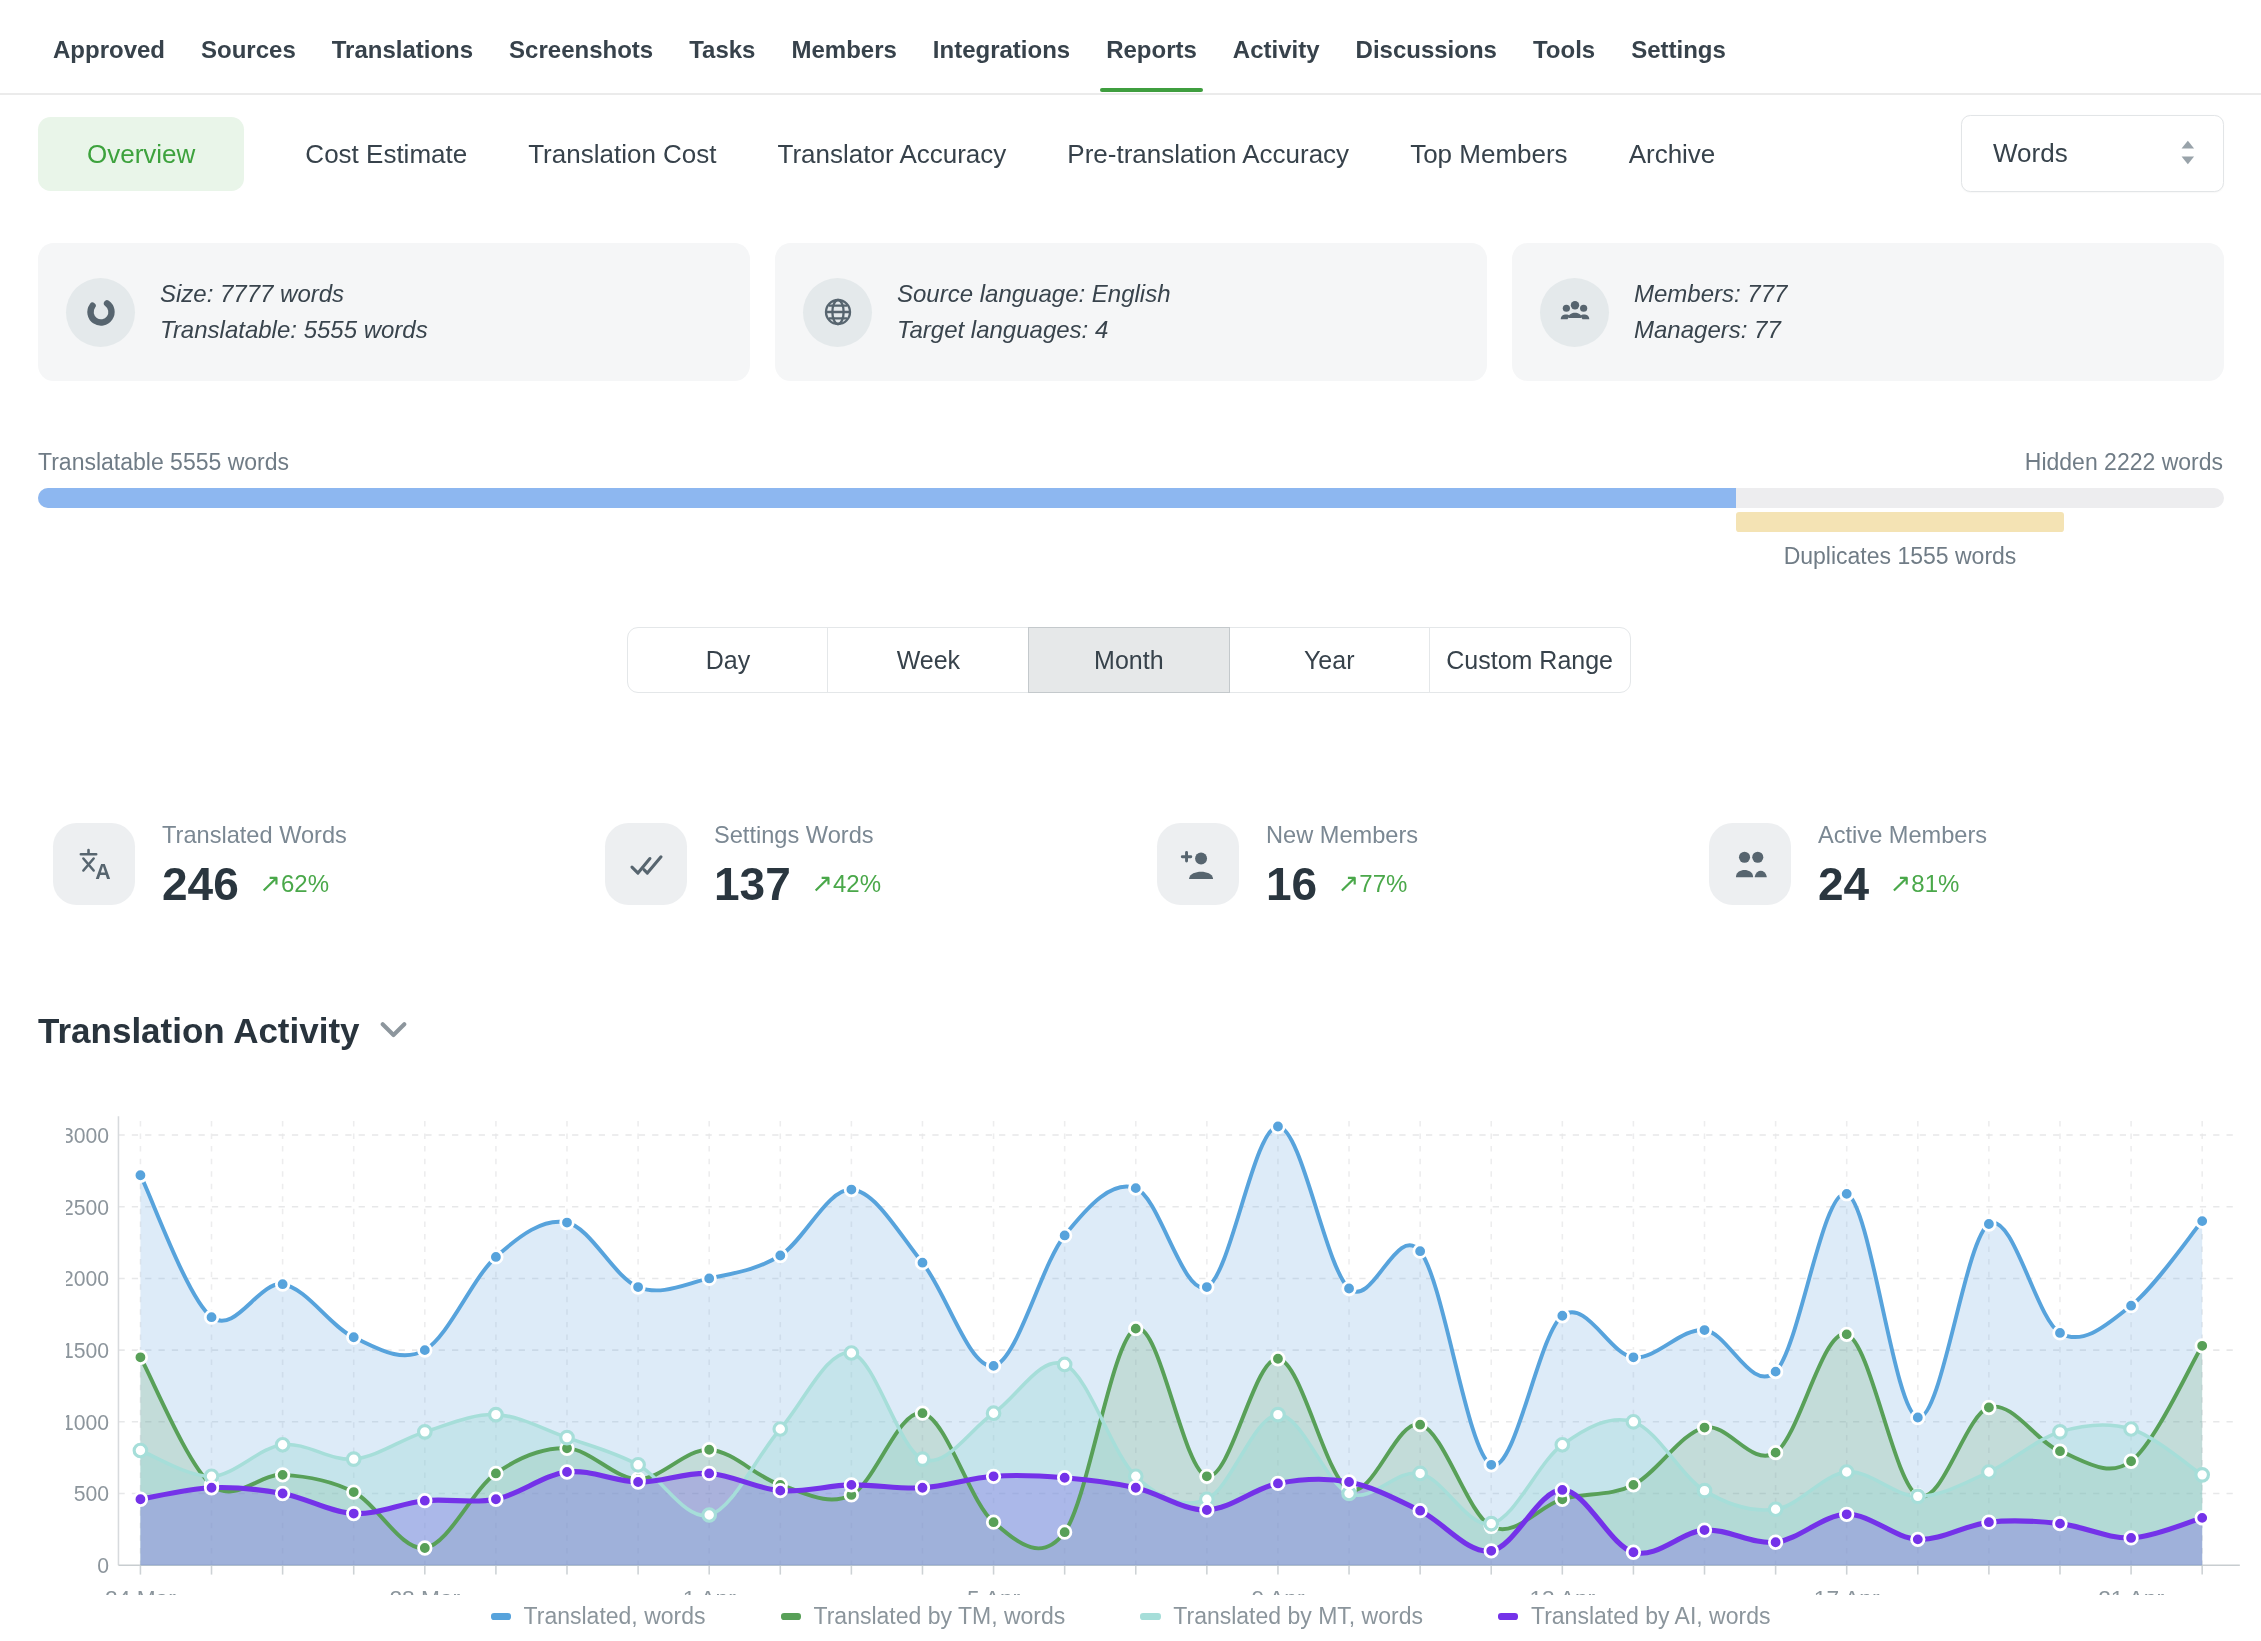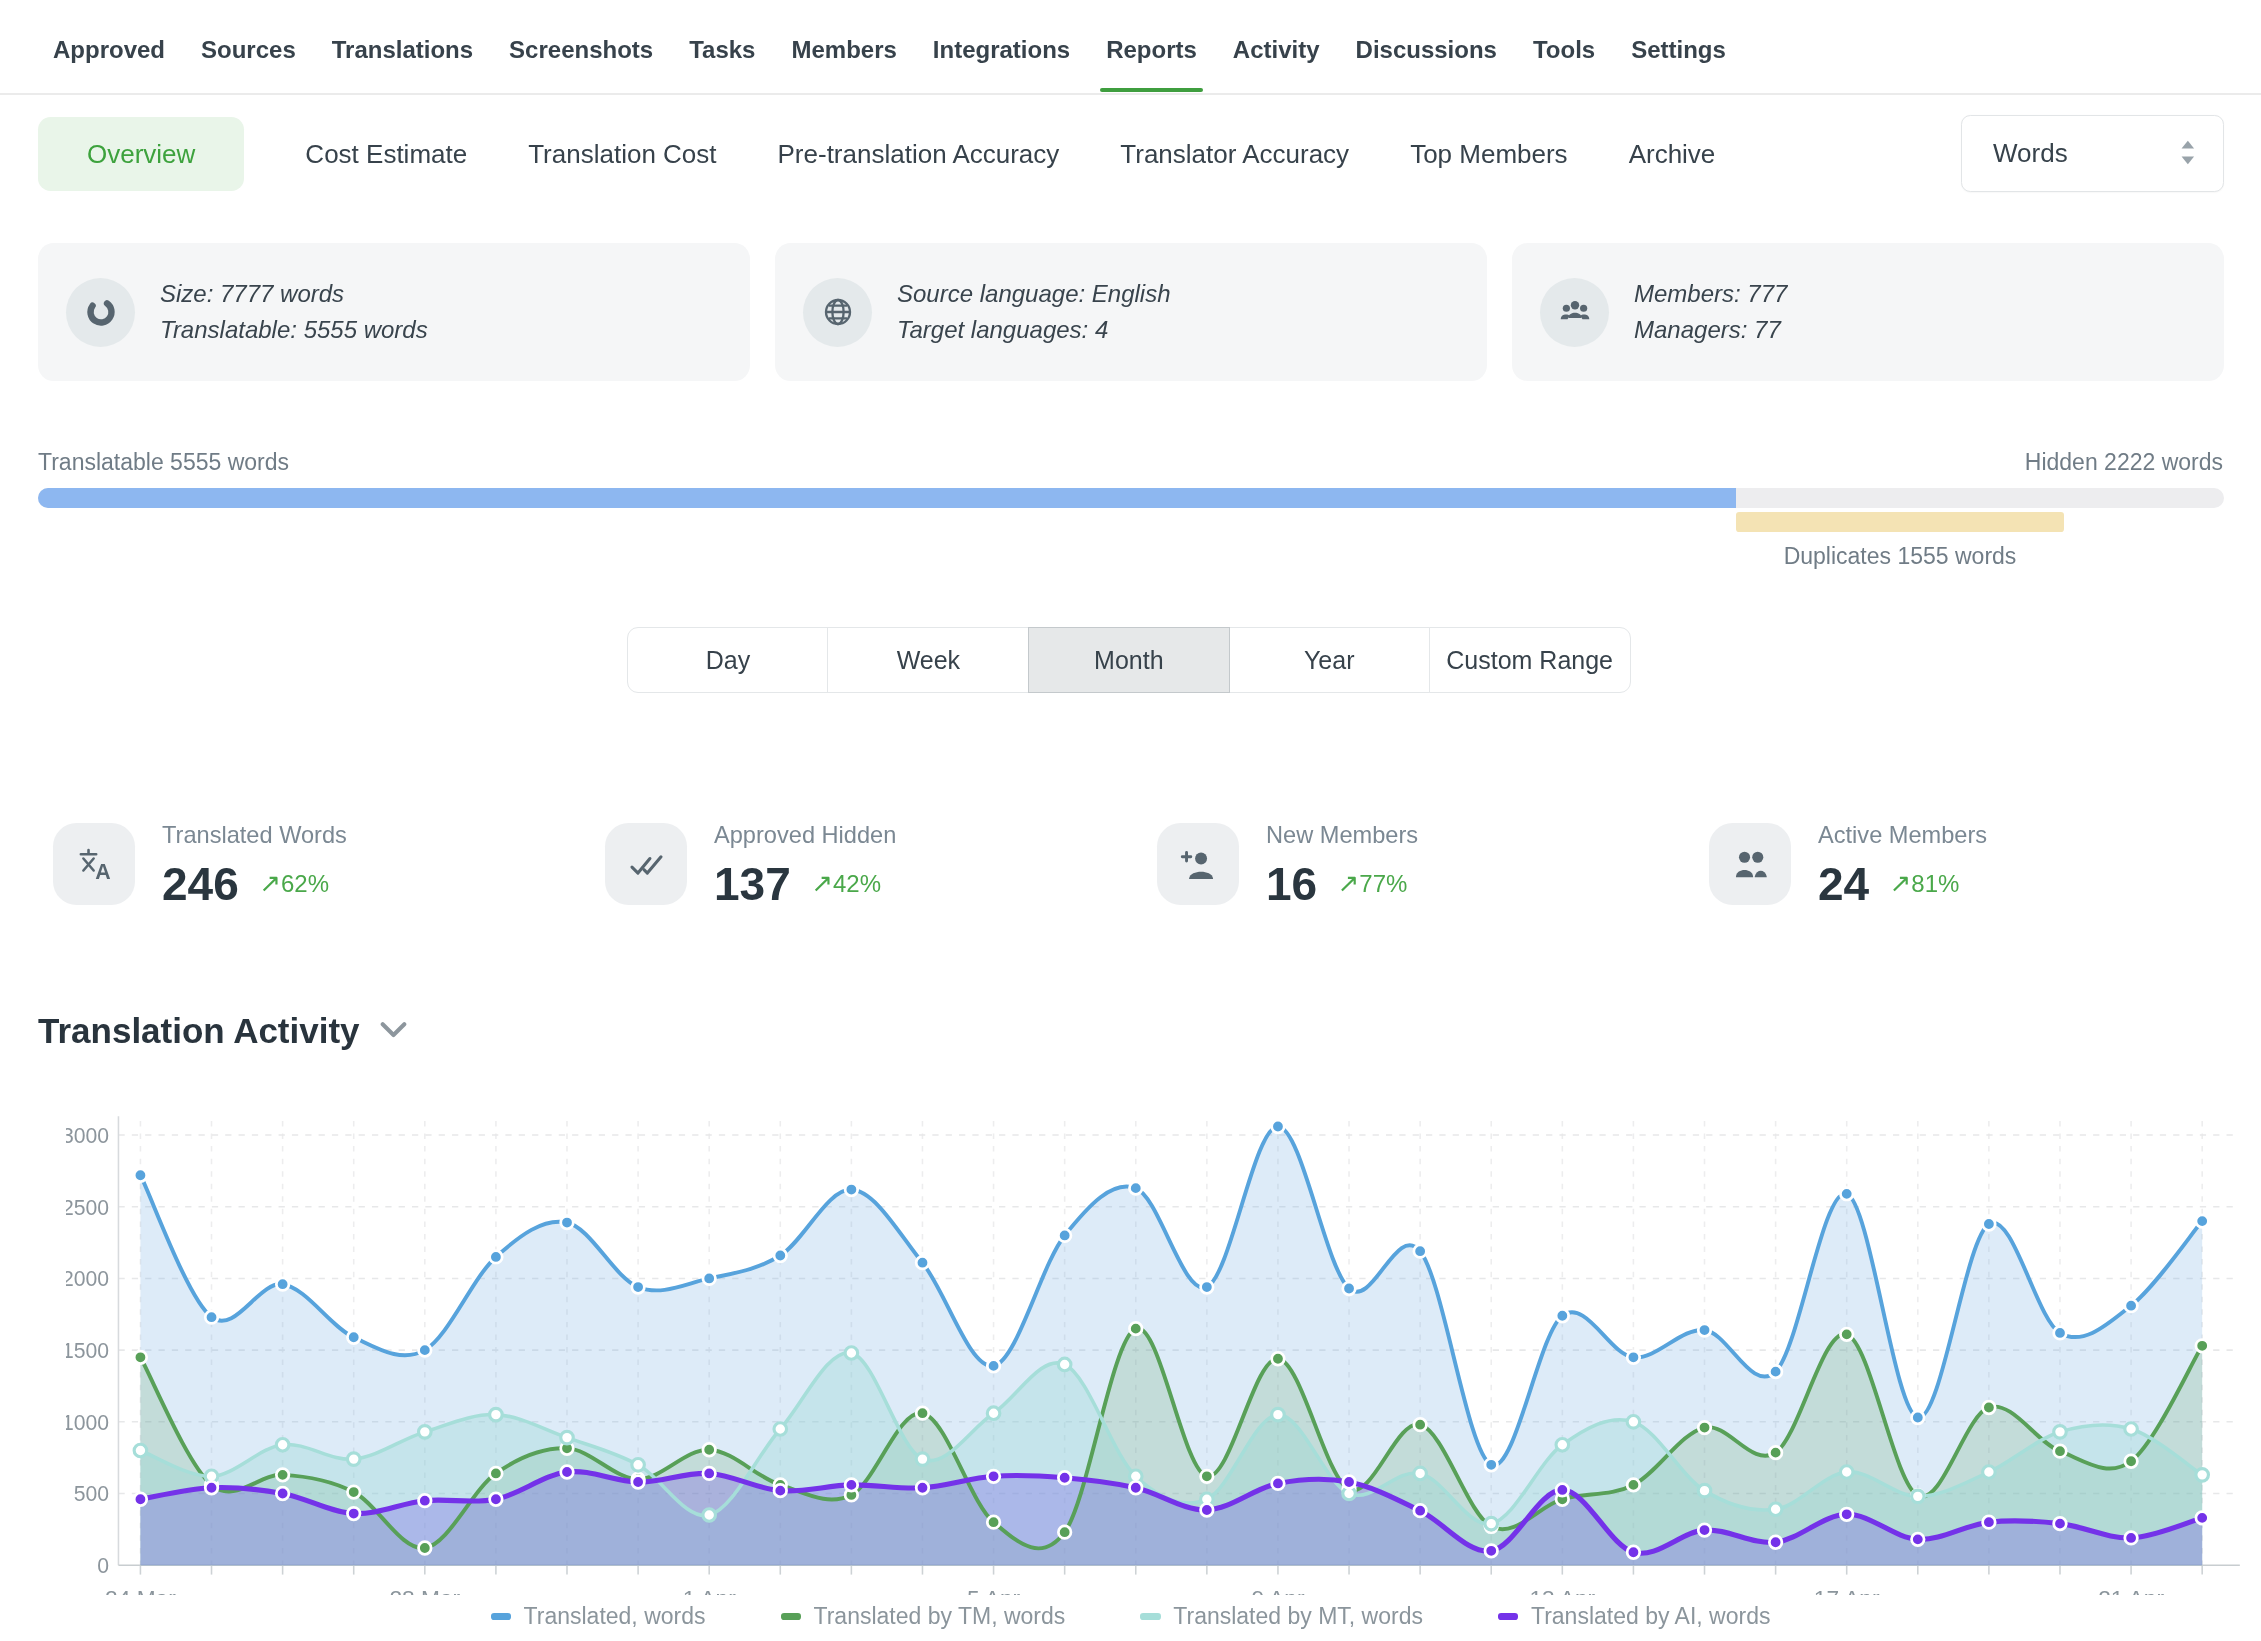--- a/index.html
+++ b/index.html
@@ -82,22 +82,22 @@
     <div class="nav-item">Discussions</div>
     <div class="nav-item">Tools</div>
     <div class="nav-item">Settings</div>
   </nav>
 <div class="nav-rule"></div>
 
 <div id="report-tabs">
     <div class="rtab selected">Overview</div>
     <div class="rtab">Cost Estimate</div>
     <div class="rtab">Translation Cost</div>
+    <div class="rtab">Translator Accuracy</div>
     <div class="rtab">Pre-translation Accuracy</div>
-    <div class="rtab">Translator Accuracy</div>
     <div class="rtab">Top Members</div>
     <div class="rtab">Archive</div>
   </div>
 <div id="unit-select">
   <span class="val">Words</span>
   <span class="arrows">
     <svg width="15.7" height="27" viewBox="0 0 20 34">
         <path d="M10 2 L18 12 H2 Z" fill="#99a3aa"></path>
         <path d="M10 32 L2 22 H18 Z" fill="#99a3aa"></path>
       </svg>
@@ -180,21 +180,21 @@
       </div>
     </div>
     <div class="stat" style="left: 605px;">
       <div class="stat-tile">
         <svg width="41" height="41" viewBox="0 0 48 48" fill="none" stroke="#57656f" stroke-width="3.6" stroke-linecap="round" stroke-linejoin="round">
           <path d="M7 27 L14 34 L28 17"></path>
           <path d="M21 30 L25 34 L41 15"></path>
         </svg>
       </div>
       <div class="stat-body">
-        <div class="stat-label">Approved Hidden</div>
+        <div class="stat-label">Settings Words</div>
         <div class="stat-row">
           <span class="stat-value">137</span>
           <span class="stat-change"><span class="arr">↗</span>42%</span>
         </div>
       </div>
     </div>
     <div class="stat" style="left: 1157px;">
       <div class="stat-tile">
         <svg width="41" height="41" viewBox="0 0 48 48">
           <circle cx="27" cy="17" r="7" fill="#57656f"></circle>

